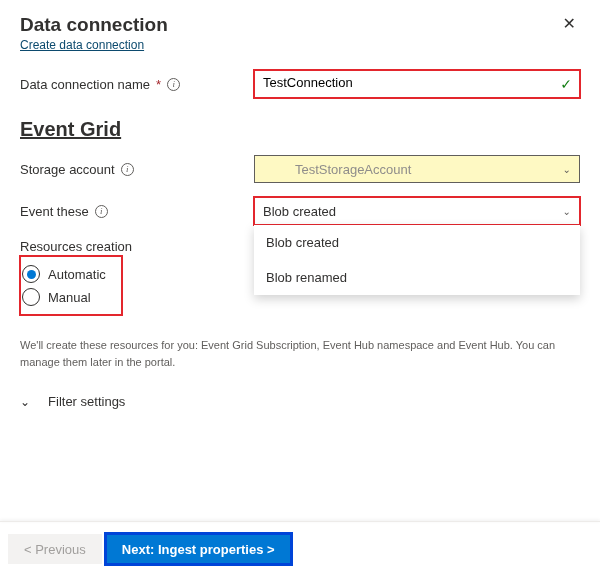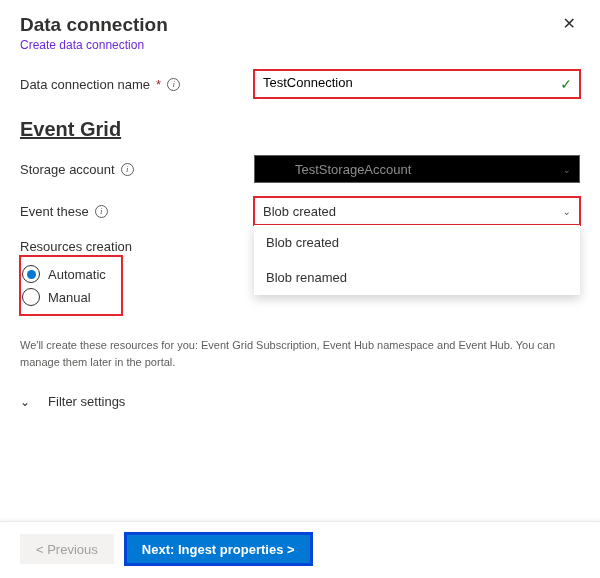--- a/index.html
+++ b/index.html
@@ -22,22 +22,23 @@
     align-items: flex-start;
   }
   .title {
     font-size: 19px;
     font-weight: 600;
     color: #323130;
     margin: 0;
   }
   .subtitle {
     font-size: 12px;
-    color: #6d28d9;
+    color: #0c4a6e;
     margin: 2px 0 0 0;
+    text-decoration: underline;
   }
   .close {
     font-size: 16px;
     font-weight: 400;
     color: #323130;
     cursor: pointer;
     padding: 2px 4px;
     line-height: 1;
   }
   .tabs {
@@ -119,21 +120,21 @@
     border: 1px solid #605e5c;
     padding: 5px 8px;
     font-size: 13px;
     height: 28px;
     display: flex;
     justify-content: space-between;
     align-items: center;
     background: #fff;
   }
   .select.disabled {
-    background: #000000;
+    background: #fef9c3;
     color: #8f8d8b;
     padding-left: 40px;
   }
   .chev {
     font-size: 10px;
     color: #605e5c;
   }
   .section-head {
     font-weight: 600;
     font-size: 20px;
@@ -193,23 +194,23 @@
   .footer-divider {
     position: absolute;
     left: 0; right: 0;
     bottom: 56px;
     height: 1px;
     box-shadow: 0 -1px 3px rgba(0,0,0,0.12);
     border-top: 1px solid #edebe9;
   }
   .footer {
     position: absolute;
-    left: 20px; bottom: 14px;
-    display: flex;
-    gap: 12px;
+    left: 8px; bottom: 14px;
+    display: flex;
+    gap: 4px;
   }
   .btn {
     height: 30px;
     padding: 0 16px;
     font-size: 13px;
     border: none;
     cursor: pointer;
     display: flex; align-items: center;
   }
   .btn-secondary {

